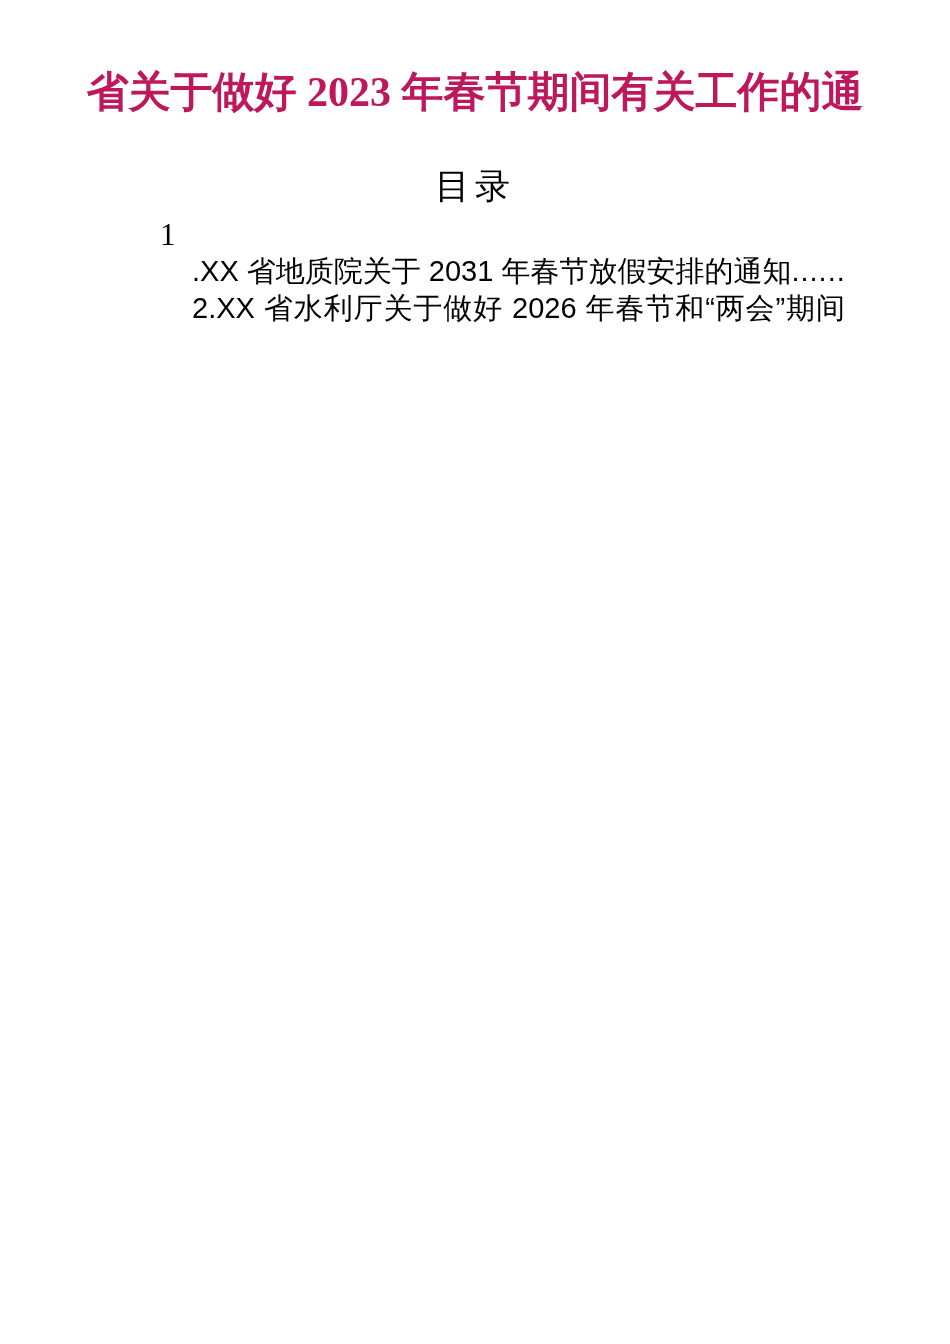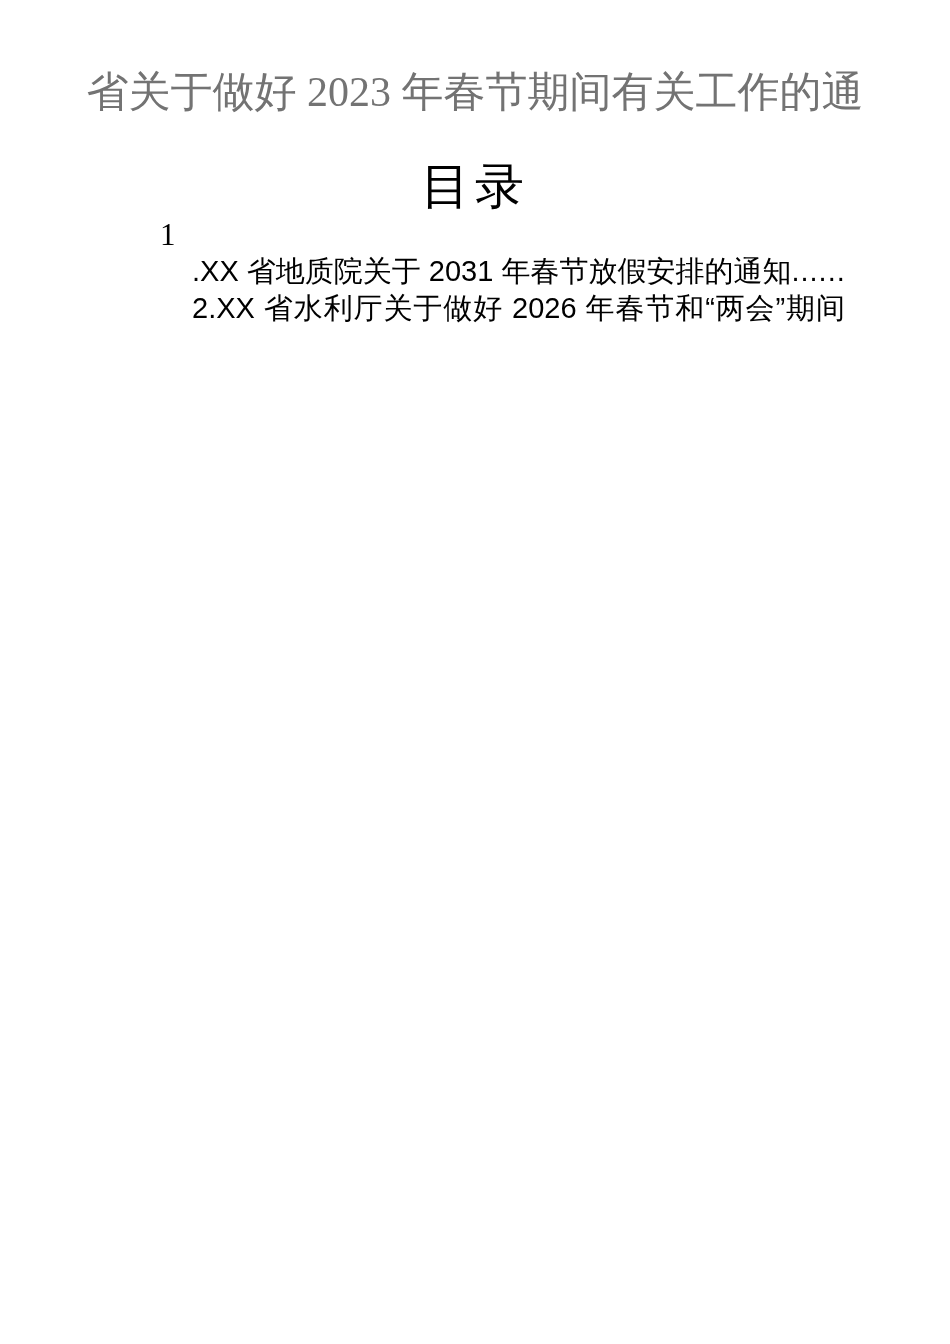--- a/index.html
+++ b/index.html
@@ -23,29 +23,29 @@
     color: #e5352b;
     font-size: 23px;
     line-height: 26px;
     font-family: "Liberation Sans", sans-serif;
   }
   .doc-title {
     margin-top: 54px;
     text-align: center;
     font-size: 42px;
     line-height: 76px;
-    font-weight: 400;
+    font-weight: 700;
     
     font-family: "Liberation Serif", serif;
-    color: #737373;
+    color: #be185d;
   }
   .toc-heading {
     margin-top: 34px;
     text-align: center;
-    font-size: 49px;
+    font-size: 35px;
     line-height: 44px;
     letter-spacing: 5px;
     font-weight: 500;
     font-family: "Liberation Sans", sans-serif;
   }
   .toc {
     margin-top: 8px;
     padding-left: 128px;
     padding-right: 105px;
     font-size: 29px;

